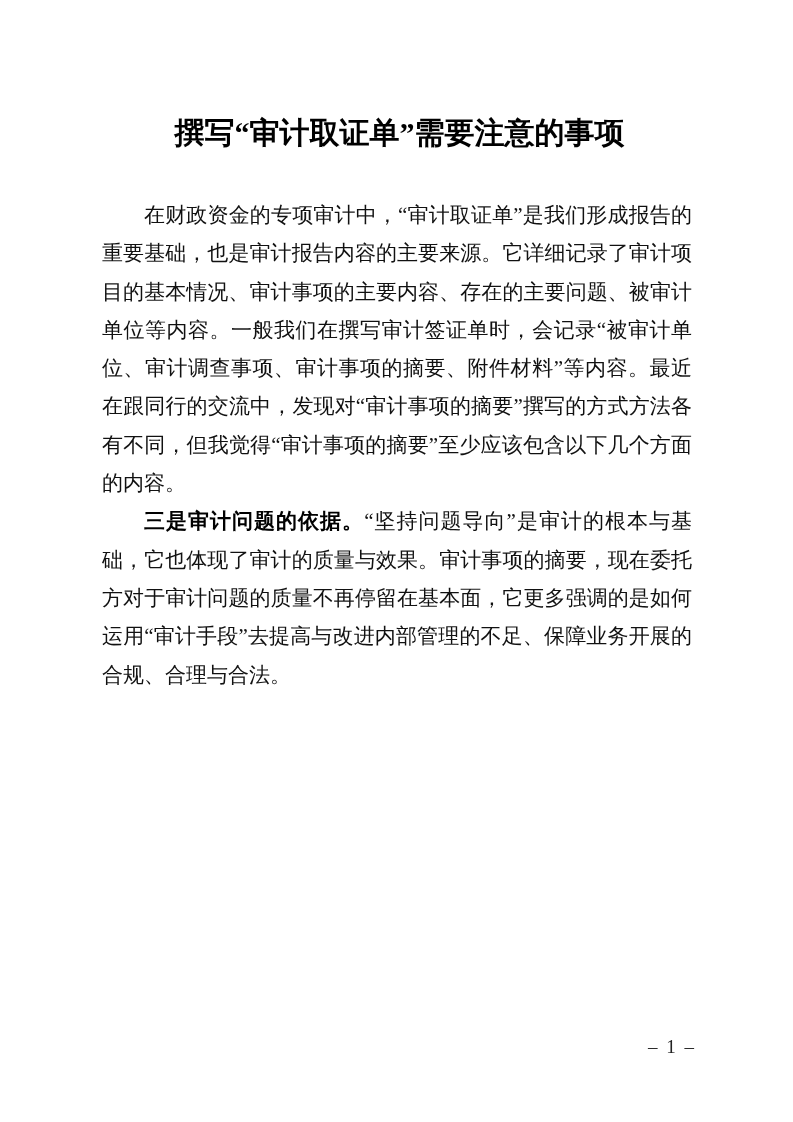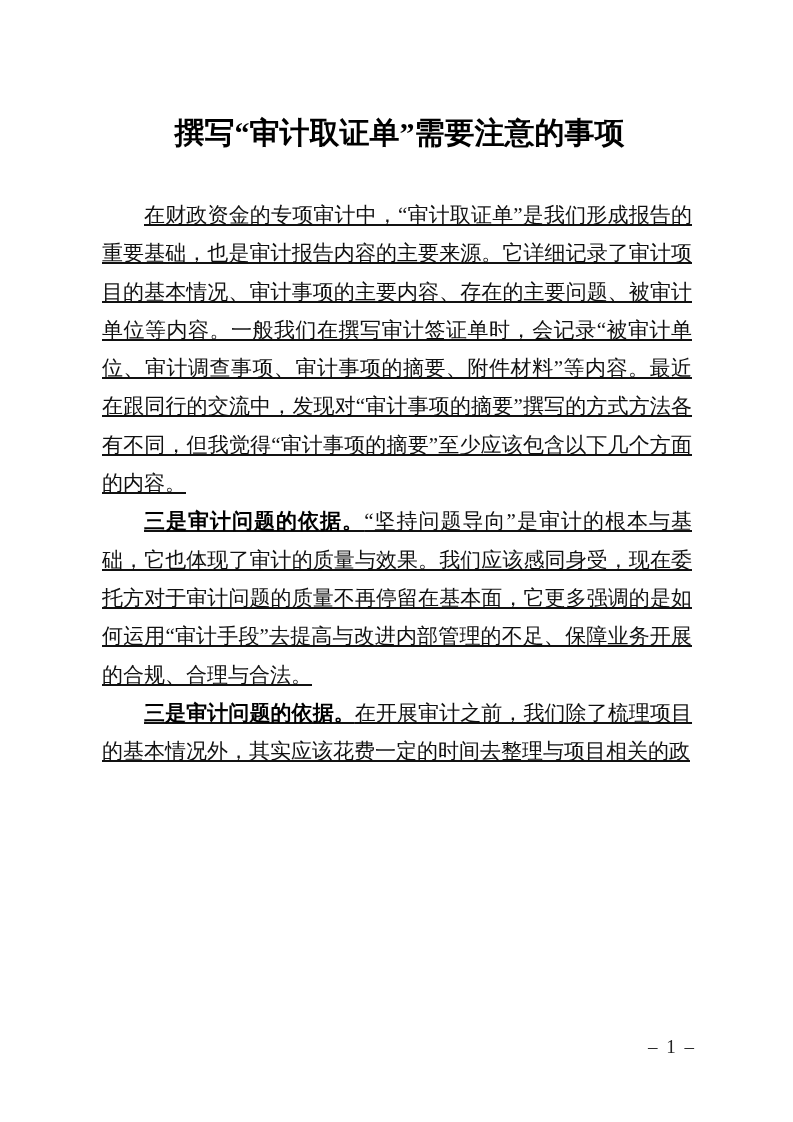--- a/index.html
+++ b/index.html
@@ -36,21 +36,20 @@
     font-size: 21px;
     line-height: 38.3px;
     text-align: justify;
     text-justify: inter-ideograph;
     color: #111111;
   }
   .doc-body p {
     margin: 0;
     padding: 0;
     text-indent: 2em;
-    text-decoration: underline;
   }
   .doc-body p .lead {
     font-weight: bold;
     font-family: "Liberation Sans", "DejaVu Sans", sans-serif;
     font-size: 21px;
     color: #000000;
   }
   .page-footer {
     position: absolute;
     top: 1036px;
@@ -65,23 +64,22 @@
 
 <div class="page">
 
   <h1 class="doc-title">撰写“审计取证单”需要注意的事项</h1>
 
   <div class="doc-body">
 
     <p><span class="lead"></span><span>在财政资金的专项审计中，“审计取证单”是我们形成报告的重要基础，也是审计报告内容的主要来源。它详细记录了审计项目的基本情况、审计事项的主要内容、存在的主要问题、被审计单位等内容。一般我们在撰写审计签证单时，会记录“被审计单位、审计调查事项、审计事项的摘要、附件材料”等内容。最近在跟同行的交流中，发现对“审计事项的摘要”撰写的方式方法各有不同，但我觉得“审计事项的摘要”至少应该包含以下几个方面的内容。</span></p>
 
 
-    <p><span class="lead">三是审计问题的依据。</span><span>“坚持问题导向”是审计的根本与基础，它也体现了审计的质量与效果。我们应该感同身受，现在委托方对于审计问题的质量不再停留在基本面，它更多强调的是如何运用“审计手段”去提高与改进内部管理的不足、保障业务开展的合规、合理与合法。</span></p>
+    <p><span class="lead">三是审计问题的依据。</span><span>“坚持问题导向”是审计的根本与基础，它也体现了审计的质量与效果。审计事项的摘要，现在委托方对于审计问题的质量不再停留在基本面，它更多强调的是如何运用“审计手段”去提高与改进内部管理的不足、保障业务开展的合规、合理与合法。</span></p>
 
-    <p><span class="lead">三是审计问题的依据。</span><span>在开展审计之前，我们除了梳理项目的基本情况外，其实应该花费一定的时间去整理与项目相关的政</span></p>
 
   </div>
 
   <div class="page-footer">
     <span>– 1 –</span>
   </div>
 
 </div>
 
 </body></html>

